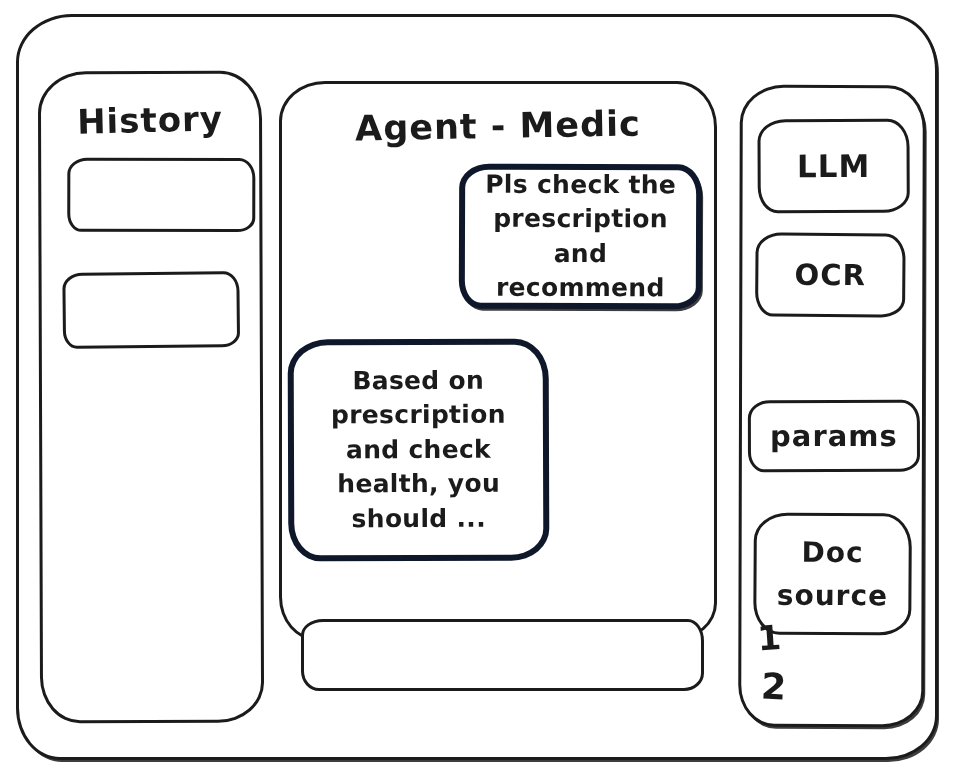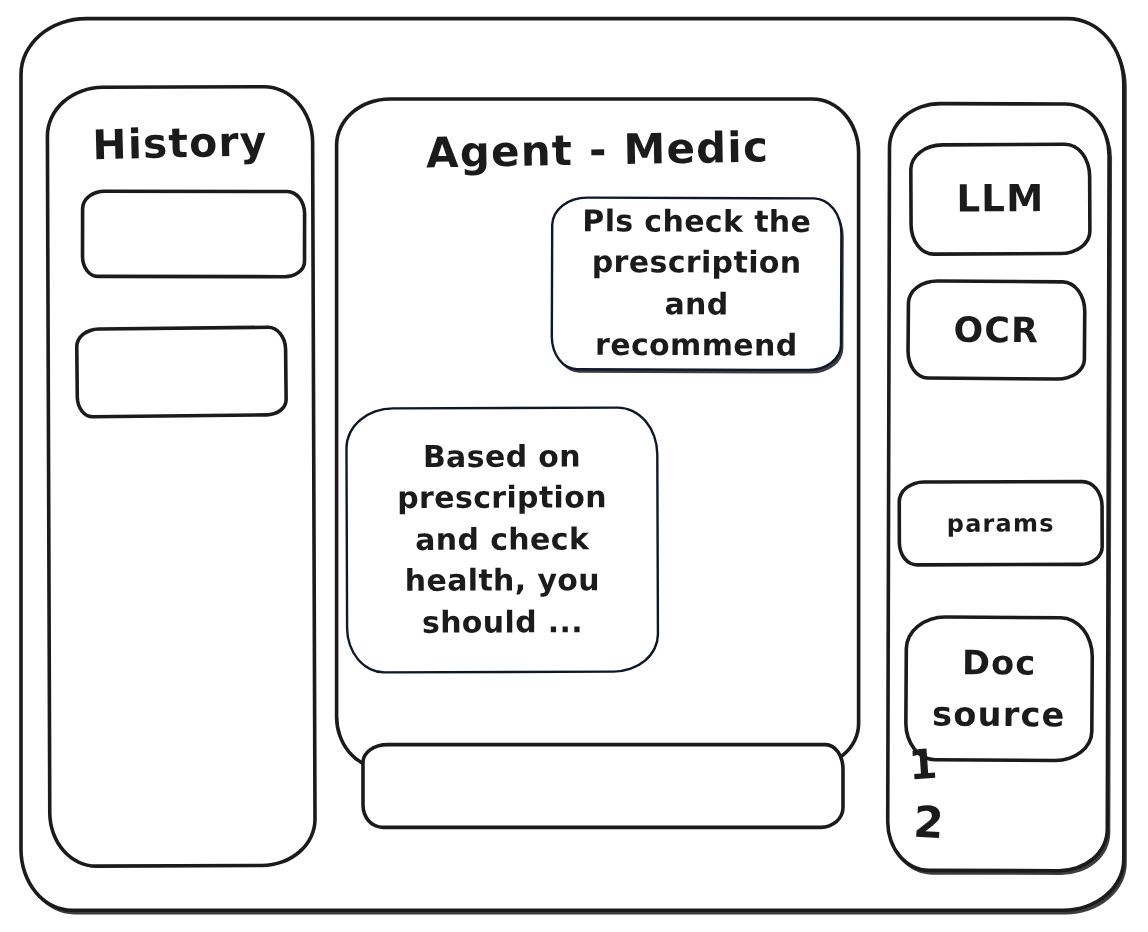--- a/index.html
+++ b/index.html
@@ -47,21 +47,21 @@
   .chat-panel {
     left: 260px; top: 64px; width: 438px; height: 560px;
     border-radius: 46px 40px 44px 38px / 40px 46px 38px 44px;
   }
   .chat-title {
     position: absolute; top: 22px; left: 0; width: 100%;
     text-align: center; font-size: 35px; font-weight: 700;
     letter-spacing: 1px; transform: rotate(-1deg);
   }
   .bubble {
-    position: absolute; border: 2px solid #0f172a; background: #fff;
+    position: absolute; border: 6px solid #0f172a; background: #fff;
     display: flex; align-items: center; justify-content: center;
     text-align: center; font-size: 25px; font-weight: 600;
     line-height: 1.38; letter-spacing: 0.3px;
   }
   .bubble-user {
     left: 177px; top: 80px; width: 243px; height: 145px;
     padding: 6px 20px;
     border-radius: 30px 24px 28px 22px / 24px 30px 22px 28px;
     transform: rotate(0.2deg);
   }
@@ -98,21 +98,21 @@
     transform: rotate(-0.4deg);
   }
   .btn-ocr {
     left: 13px; top: 145px; width: 150px; height: 84px;
     font-size: 29px;
     border-radius: 26px 20px 24px 18px / 20px 26px 18px 24px;
     transform: rotate(0.3deg);
   }
   .btn-params {
     left: 6px; top: 312px; width: 172px; height: 72px;
-    font-size: 20px;
+    font-size: 29px;
     border-radius: 22px 18px 20px 16px / 18px 22px 16px 20px;
     transform: rotate(-0.3deg);
   }
   .btn-doc {
     left: 12px; top: 425px; width: 158px; height: 122px;
     font-size: 28px; line-height: 1.55; padding: 0 14px;
     border-radius: 34px 28px 32px 26px / 28px 34px 26px 32px;
     transform: rotate(0.2deg);
   }
   .annotation {

